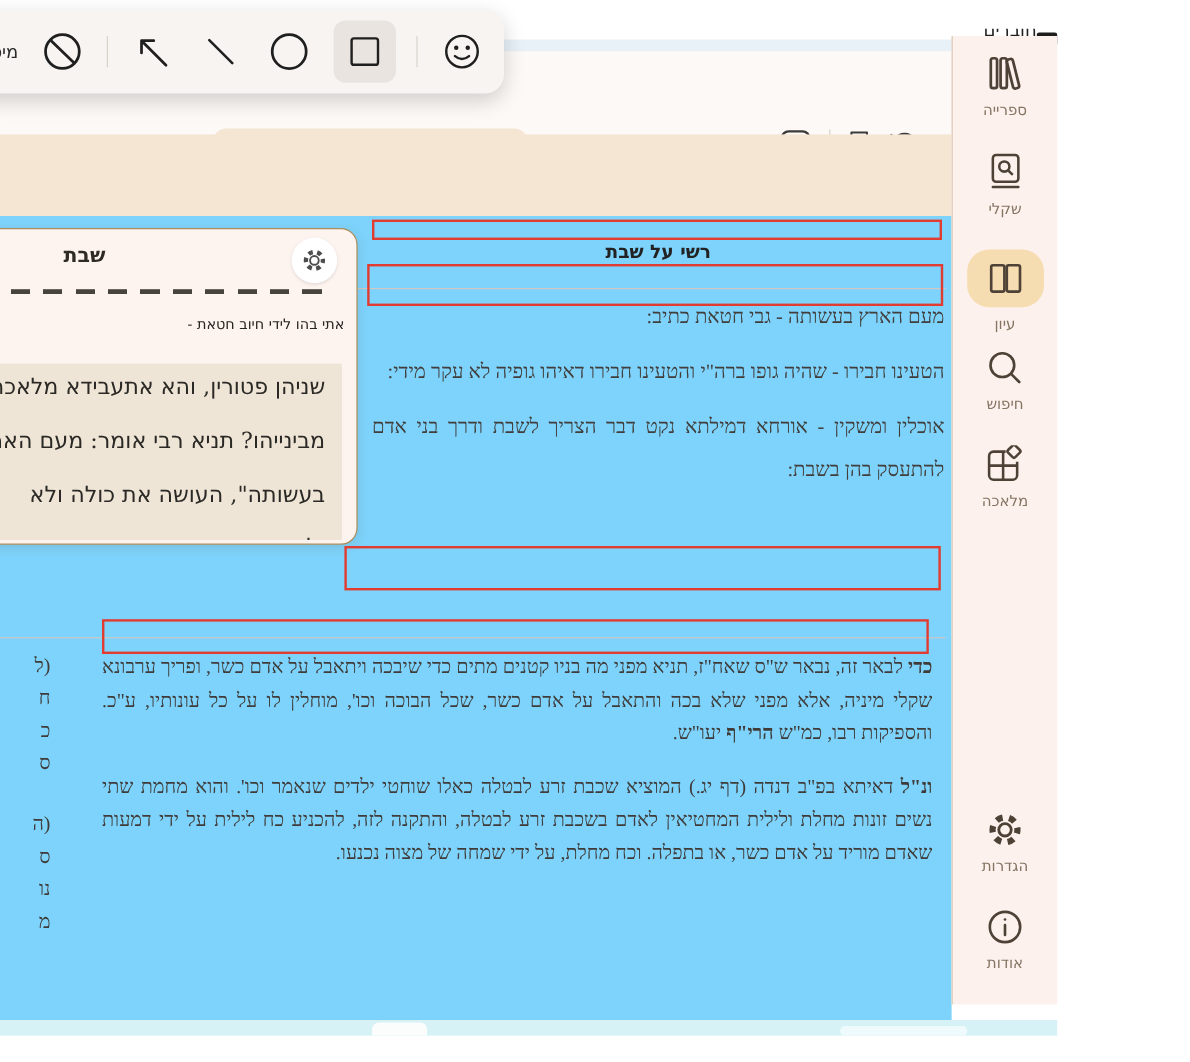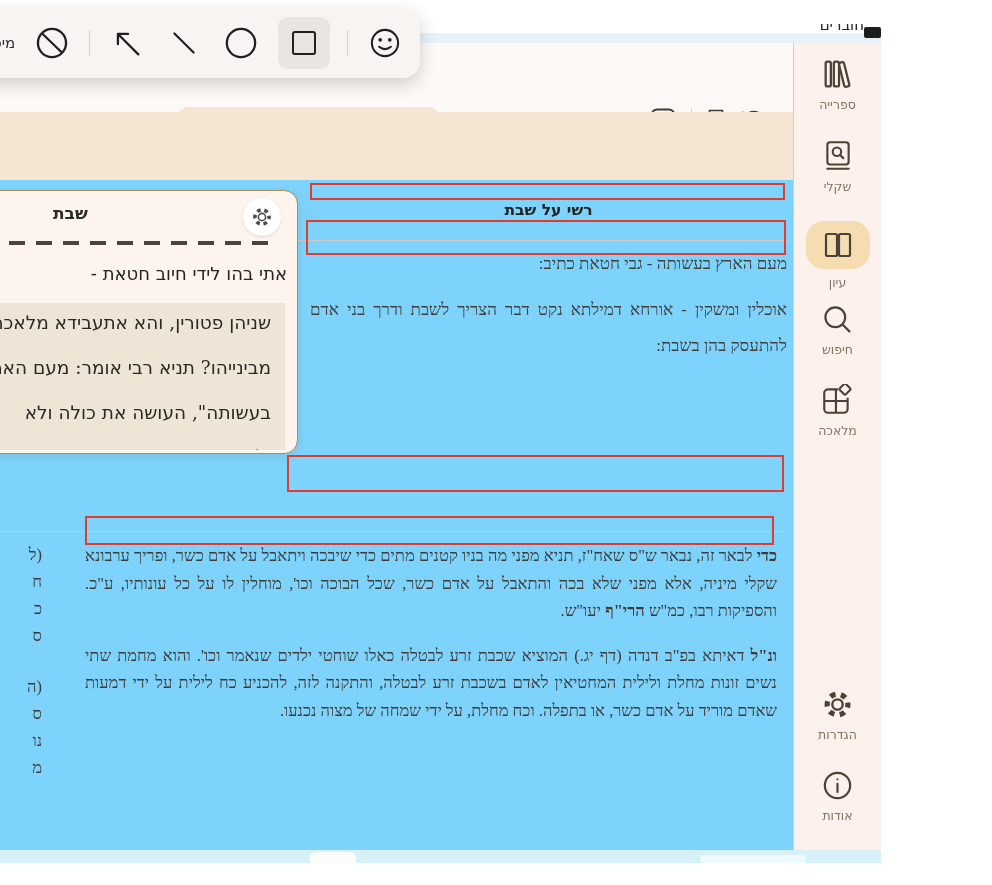--- a/index.html
+++ b/index.html
@@ -53,34 +53,34 @@
   
   .panel{left:-44px;top:190px;width:340px;height:262px;background:#fdf4f0;
     border:1.5px solid #ab8c5a;border-radius:14px;z-index:5;box-shadow:0 2px 10px rgba(120,90,40,.15)}
   .panel .abs{position:absolute}
   .panel-title{left:96px;top:12px;font-weight:bold;font-size:17px;color:#2e2a26}
   .gear-btn{right:16px;top:7px;width:38px;height:38px;border-radius:50%;background:#ffffff;
     box-shadow:0 1px 3px rgba(0,0,0,.12);display:flex;align-items:center;justify-content:center;color:#4d4d4d}
   .panel-dashes{left:52px;top:50px;width:262px;height:4px;
     background:repeating-linear-gradient(90deg,#47443c 0 16px,transparent 16px 27px)}
   .panel-line1{right:10px;top:72px;white-space:nowrap;direction:rtl;
-    font-family:"DejaVu Serif","DejaVu Sans",serif;font-size:18px;color:#262420}
+    font-family:"DejaVu Serif","DejaVu Sans",serif;font-size:12px;color:#262420}
   .beige-block{left:2px;top:112px;width:326px;height:147px;background:#eee5d6;overflow:hidden;direction:rtl}
   .beige-line{position:absolute;right:14px;white-space:nowrap;
     font-family:"DejaVu Serif","DejaVu Sans",serif;font-size:18.5px;color:#2b2925}
 
   
   .anno-toolbar{left:-22px;top:8px;width:442px;height:70px;background:#f7f4f1;border-radius:16px;
     box-shadow:0 6px 18px rgba(0,0,0,.18);z-index:20;display:flex;align-items:center;gap:17px;padding:0 14px;box-sizing:border-box}
   .anno-label{font-size:15px;color:#2b2b2b;direction:rtl;white-space:nowrap}
   .tool{width:40px;height:40px;display:flex;align-items:center;justify-content:center;color:#1f1f1f;border-radius:10px}
   .tool.selected{background:#e9e4df;width:52px;height:52px}
 
   
-  .sidebar{left:793px;top:43px;width:88px;height:807px;background:#fcf1ec;border-left:1px solid #dbc9b6;
+  .sidebar{left:793px;top:30px;width:88px;height:807px;background:#fcf1ec;border-left:1px solid #dbc9b6;
     box-sizing:border-box;display:flex;flex-direction:column;align-items:center;padding-top:14px}
   .nav-item{display:flex;flex-direction:column;align-items:center;gap:6px;margin-bottom:27px;color:#4e4237}
   .nav-item.pill-item{margin-bottom:13px}
   .nav-label{font-size:12.5px;color:#857464}
   .pill{width:64px;height:48px;background:#f6dcb1;border-radius:18px;display:flex;align-items:center;justify-content:center}
   .spacer{flex:1}
 </style>
 </head>
 <body>
 
@@ -138,20 +138,21 @@
 
   <div class="abs redrect" style="left:310px;top:3px;width:471px;height:13px"></div>
 
   <div class="abs sec-title" style="left:310px;top:21px;width:477px">רשי על שבת</div>
 
   <div class="abs hr" style="left:0;top:60px;width:788px"></div>
   <div class="abs redrect" style="left:306px;top:40px;width:476px;height:31px"></div>
 
   <div class="abs rashi-paras serif">
     <p>מעם הארץ בעשותה - גבי חטאת כתיב:</p>
+    <p>הטעינו חבירו - שהיה גופו ברה"י והטעינו חבירו דאיהו גופיה לא עקר מידי:</p>
     <p>אוכלין ומשקין - אורחא דמילתא נקט דבר הצריך לשבת ודרך בני אדם להתעסק בהן בשבת:</p>
   </div>
 
   <div class="abs redrect" style="left:287px;top:275px;width:493px;height:33px"></div>
 
 
   <div class="abs hr" style="left:0;top:351px;width:788px"></div>
   <div class="abs redrect" style="left:85px;top:336px;width:685px;height:25px"></div>
 
   <div class="abs toldot serif">

